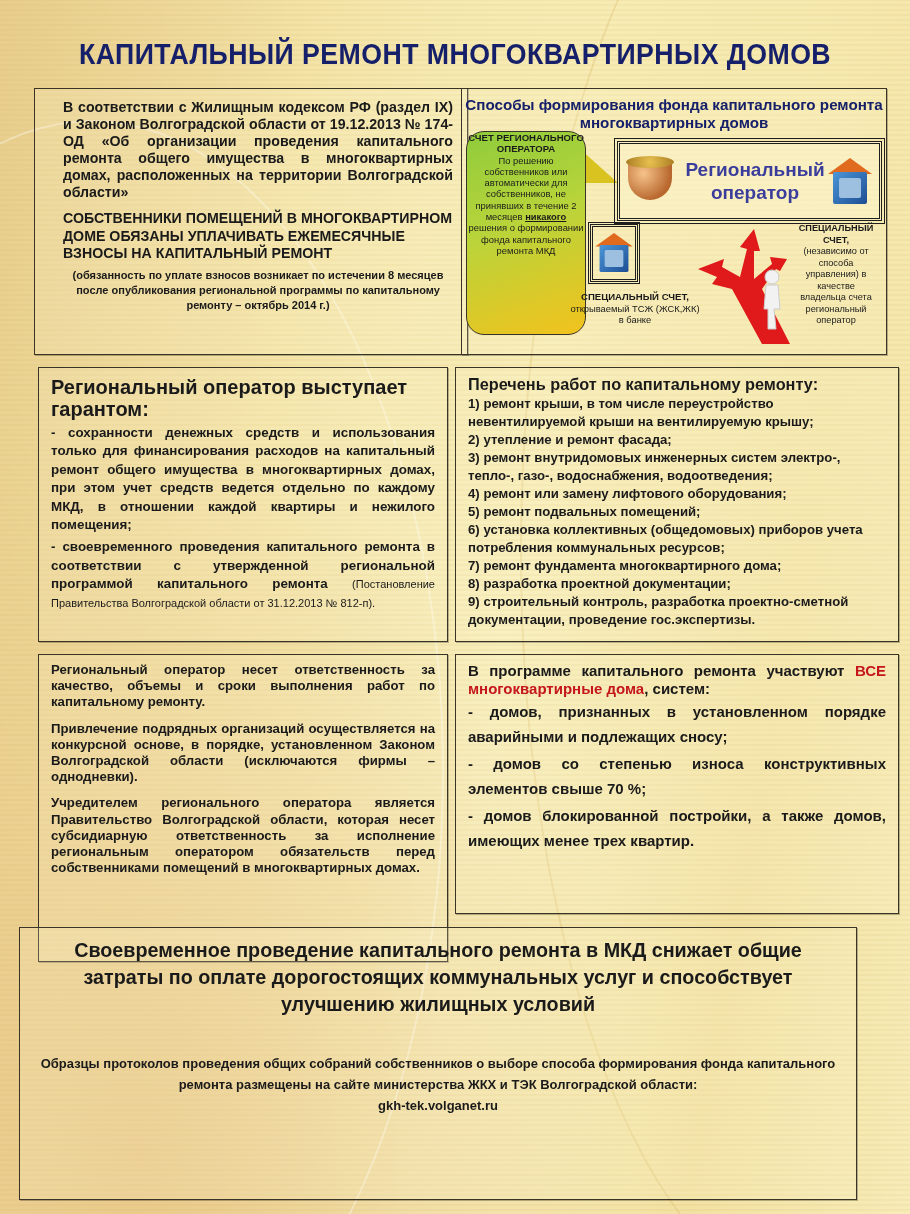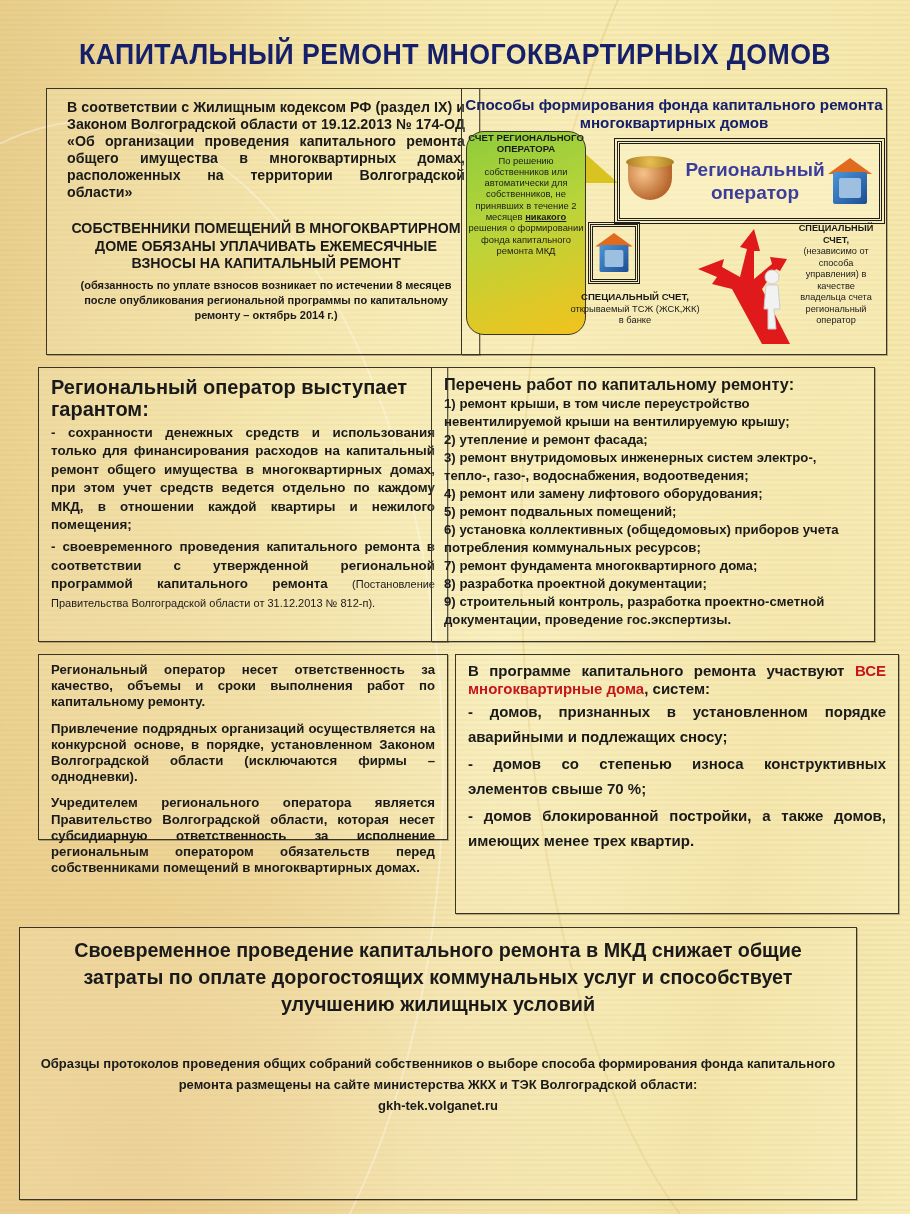--- a/index.html
+++ b/index.html
@@ -25,23 +25,23 @@
   .box {
     position:absolute; border:1.5px solid #3a3426;
     box-shadow:1px 1px 0 rgba(0,0,0,0.25);
     background:rgba(255,250,215,0.18);
     box-sizing:border-box;
   }
   .b { font-weight:bold; }
   p { margin:0; }
 
   
-  #box-law { left:46px; top:88px; width:434px; height:267px; padding:10px 14px 6px 20px; }
+  #box-law { left:34px; top:88px; width:434px; height:267px; padding:10px 14px 6px 28px; }
   #box-law .law { font-size:14.2px; font-weight:bold; line-height:17px; text-align:justify; text-align-last:left; }
-  #box-law .oblig { font-size:14.2px; font-weight:bold; line-height:17.5px; text-align:center; margin-top:19px; }
+  #box-law .oblig { font-size:14.2px; font-weight:bold; line-height:17.5px; text-align:left; margin-top:9px; }
   #box-law .note { font-size:11px; font-weight:bold; line-height:15px; text-align:center; margin-top:5px; }
 
   
   #box-methods { left:461px; top:88px; width:426px; height:267px; }
   #box-methods .mtitle { position:absolute; left:0; top:7px; width:100%; text-align:center; font-weight:bold; color:#16206a; font-size:15.2px; line-height:18px; }
   .bubble {
     position:absolute; left:4px; top:42px; width:120px; height:204px;
     border-radius:18px; border:1.5px solid #3a3426;
     background:linear-gradient(160deg, #8fcc3b 0%, #b9d43a 45%, #f2c21d 100%);
     text-align:center; font-size:9.4px; line-height:11.3px; color:#1b1b1b; padding-top:0; box-sizing:border-box;
@@ -76,26 +76,26 @@
   .arrow-road { position:absolute; left:230px; top:140px; width:120px; height:115px; }
 
   
   #box-guarant { left:38px; top:367px; width:410px; height:275px; padding:8px 12px 6px 12px; }
   #box-guarant .gtitle { font-weight:bold; font-size:20px; line-height:22px; margin-bottom:4px; }
   #box-guarant .gtext { font-size:13.4px; font-weight:bold; line-height:18.4px; text-align:justify; }
   #box-guarant .gtext + .gtext { margin-top:4px; }
   #box-guarant .small { font-weight:normal; font-size:11px; }
 
   
-  #box-works { left:431px; top:367px; width:444px; height:275px; padding:6px 10px 6px 12px; }
+  #box-works { left:455px; top:367px; width:444px; height:275px; padding:6px 10px 6px 12px; }
   #box-works .wtitle { font-weight:bold; font-size:16.3px; line-height:20px; margin-bottom:1px; }
   #box-works .witem { font-size:13.2px; font-weight:bold; line-height:18px; }
 
   
-  #box-resp { left:38px; top:654px; width:410px; height:186px; padding:7px 12px 0 12px; }
+  #box-resp { left:38px; top:654px; width:410px; height:308px; padding:7px 12px 0 12px; }
   #box-resp p { font-size:13.2px; font-weight:bold; line-height:16.2px; text-align:justify; }
   #box-resp p + p { margin-top:10px; }
 
   
   #box-program { left:455px; top:654px; width:444px; height:260px; padding:7px 12px 6px 12px; }
   #box-program .intro { font-size:15px; font-weight:bold; line-height:17.5px; text-align:justify; text-align-last:left; }
   #box-program .red { color:#c4161c; }
   #box-program .exc { font-size:15px; font-weight:bold; line-height:25px; text-align:justify; margin-top:2px; }
 
   

